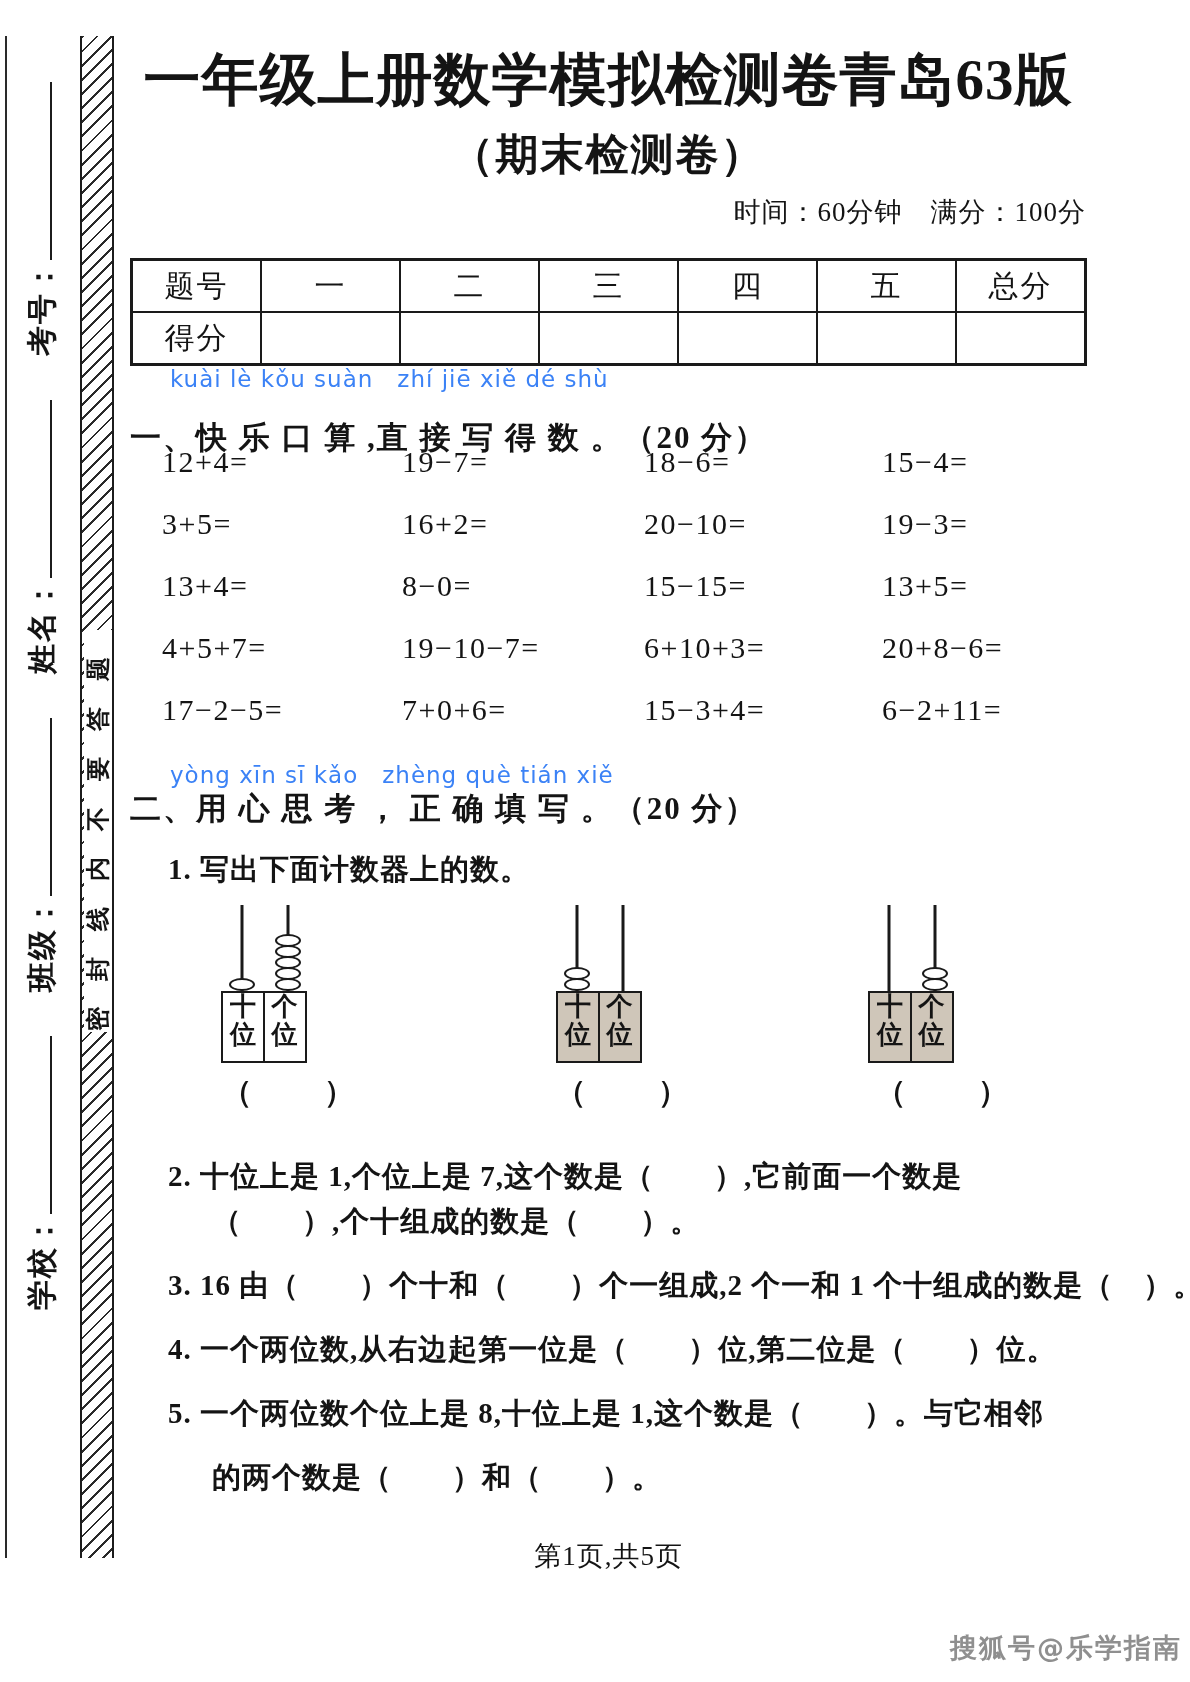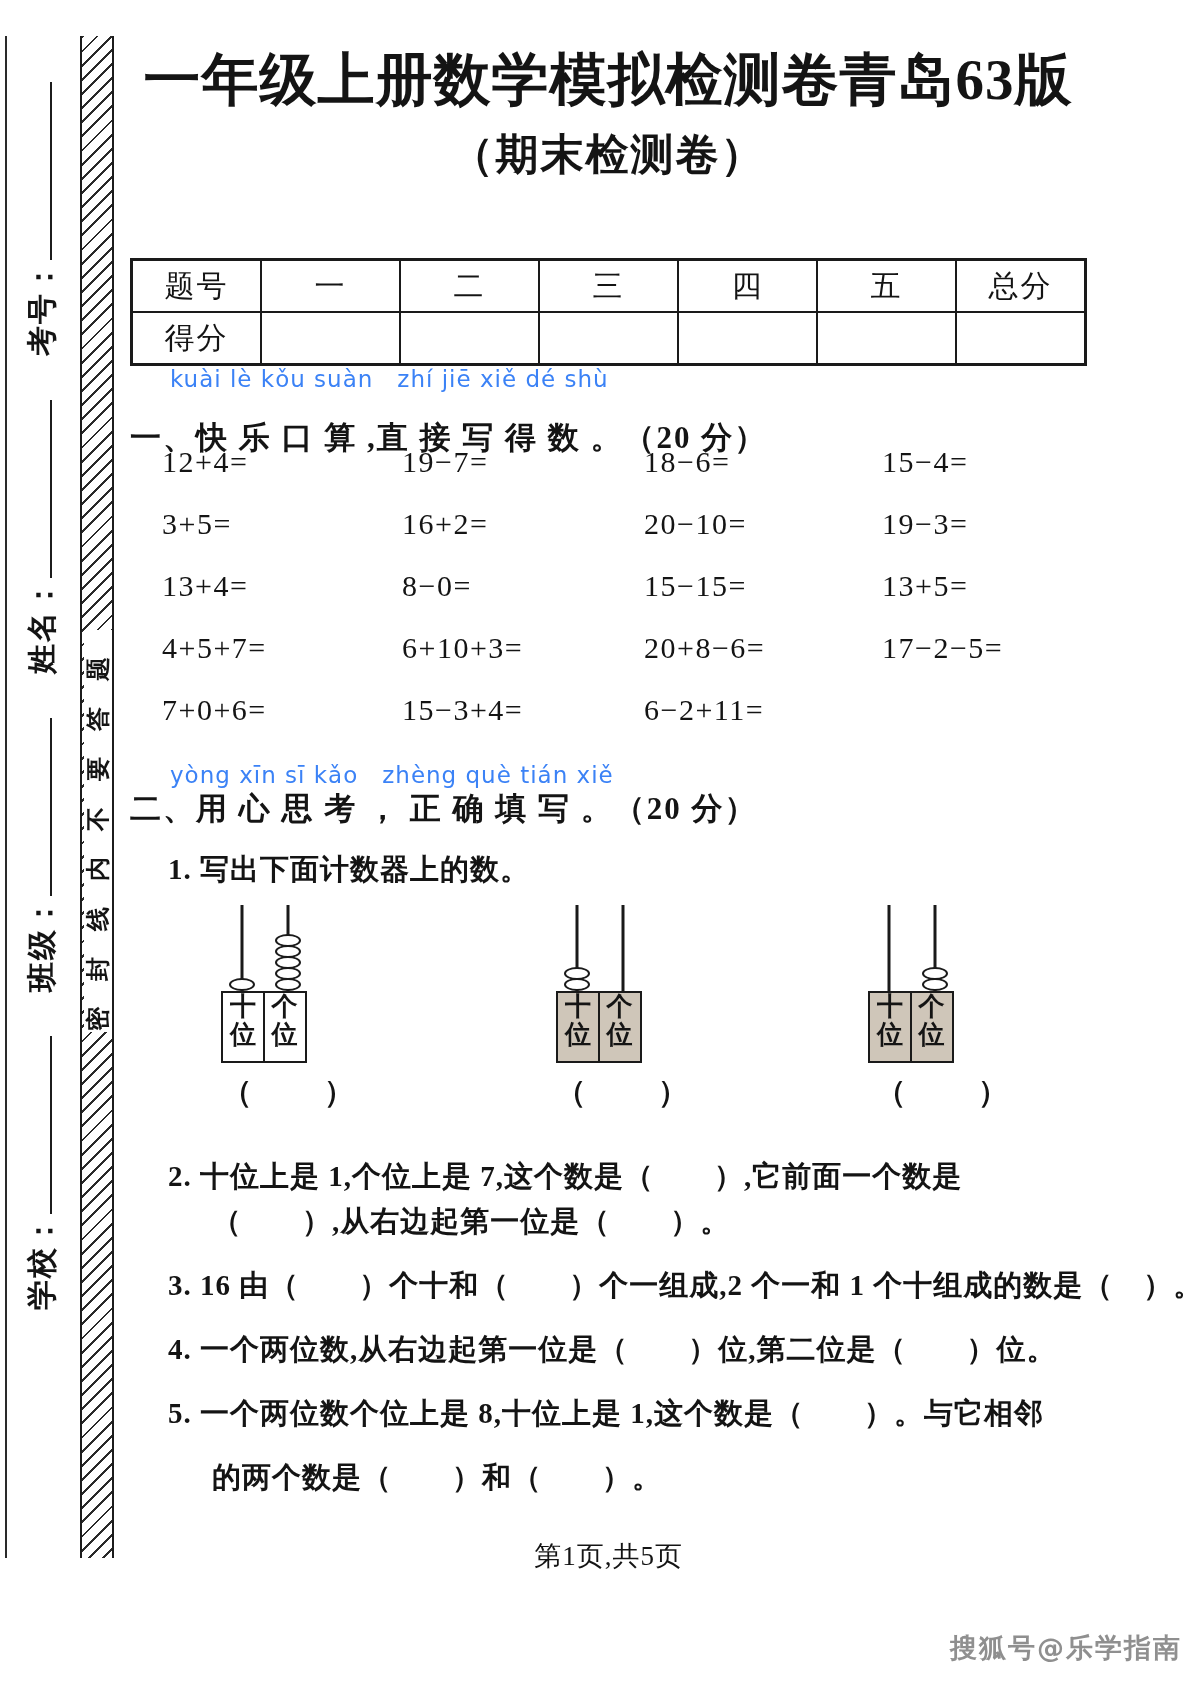--- a/index.html
+++ b/index.html
@@ -86,20 +86,21 @@
 
   <div class="abs" id="sidebar-fields">
     <span>学校：</span><span class="sb-line"></span><span>班级：</span><span class="sb-line"></span><span>姓名：</span><span class="sb-line"></span><span>考号：</span><span class="sb-line"></span>
   </div>
 
   <div class="abs" id="seal-strip"></div>
   <div class="abs" id="seal-label">密封线内不要答题</div>
 
   <div class="abs" id="title">一年级上册数学模拟检测卷青岛63版</div>
   <div class="abs" id="subtitle">（期末检测卷）</div>
+  <div class="abs" id="meta">时间：60分钟　满分：100分</div>
 
   <table class="abs" id="score-table">
     <tbody>
         <tr>
       <td style="width:127px;">题号</td>
       <td style="width:137px;">一</td>
       <td style="width:137px;">二</td>
       <td style="width:137px;">三</td>
       <td style="width:137px;">四</td>
       <td style="width:137px;">五</td>
@@ -127,20 +128,21 @@
     <div>15−4=</div>
     <div>3+5=</div>
     <div>16+2=</div>
     <div>20−10=</div>
     <div>19−3=</div>
     <div>13+4=</div>
     <div>8−0=</div>
     <div>15−15=</div>
     <div>13+5=</div>
     <div>4+5+7=</div>
+    <div>19−10−7=</div>
     <div>6+10+3=</div>
     <div>20+8−6=</div>
     <div>17−2−5=</div>
     <div>7+0+6=</div>
     <div>15−3+4=</div>
     <div>6−2+11=</div>
   </div>
 
   <div class="abs pinyin" id="pinyin2">yòng xīn sī kǎo　zhèng què tián xiě</div>
   <div class="abs sec-heading" id="heading2">二、用 心 思 考 ， 正 确 填 写 。（20 分）</div>
@@ -215,21 +217,21 @@
           <span>个位</span>
         </div>
     </div>
   </div>
 
   <div class="counter-blank" id="blank-1">（　　）</div>
   <div class="counter-blank" id="blank-2">（　　）</div>
   <div class="counter-blank" id="blank-3">（　　）</div>
 
   <div class="abs q-line" id="q2-line1">2. 十位上是 1,个位上是 7,这个数是（　　）,它前面一个数是</div>
-  <div class="abs q-line" id="q2-line2">（　　）,从右边起第一位是（　　）。</div>
+  <div class="abs q-line" id="q2-line2">（　　）,个十组成的数是（　　）。</div>
   <div class="abs q-line" id="q3">3. 16 由（　　）个十和（　　）个一组成,2 个一和 1 个十组成的数是（　）。</div>
   <div class="abs q-line" id="q4">4. 一个两位数,从右边起第一位是（　　）位,第二位是（　　）位。</div>
   <div class="abs q-line" id="q5-line1">5. 一个两位数个位上是 8,十位上是 1,这个数是（　　）。与它相邻</div>
   <div class="abs q-line" id="q5-line2">的两个数是（　　）和（　　）。</div>
 
   <div class="abs" id="footer">第1页,共5页</div>
   <div class="abs" id="watermark">搜狐号@乐学指南</div>
 
 </div>
 

